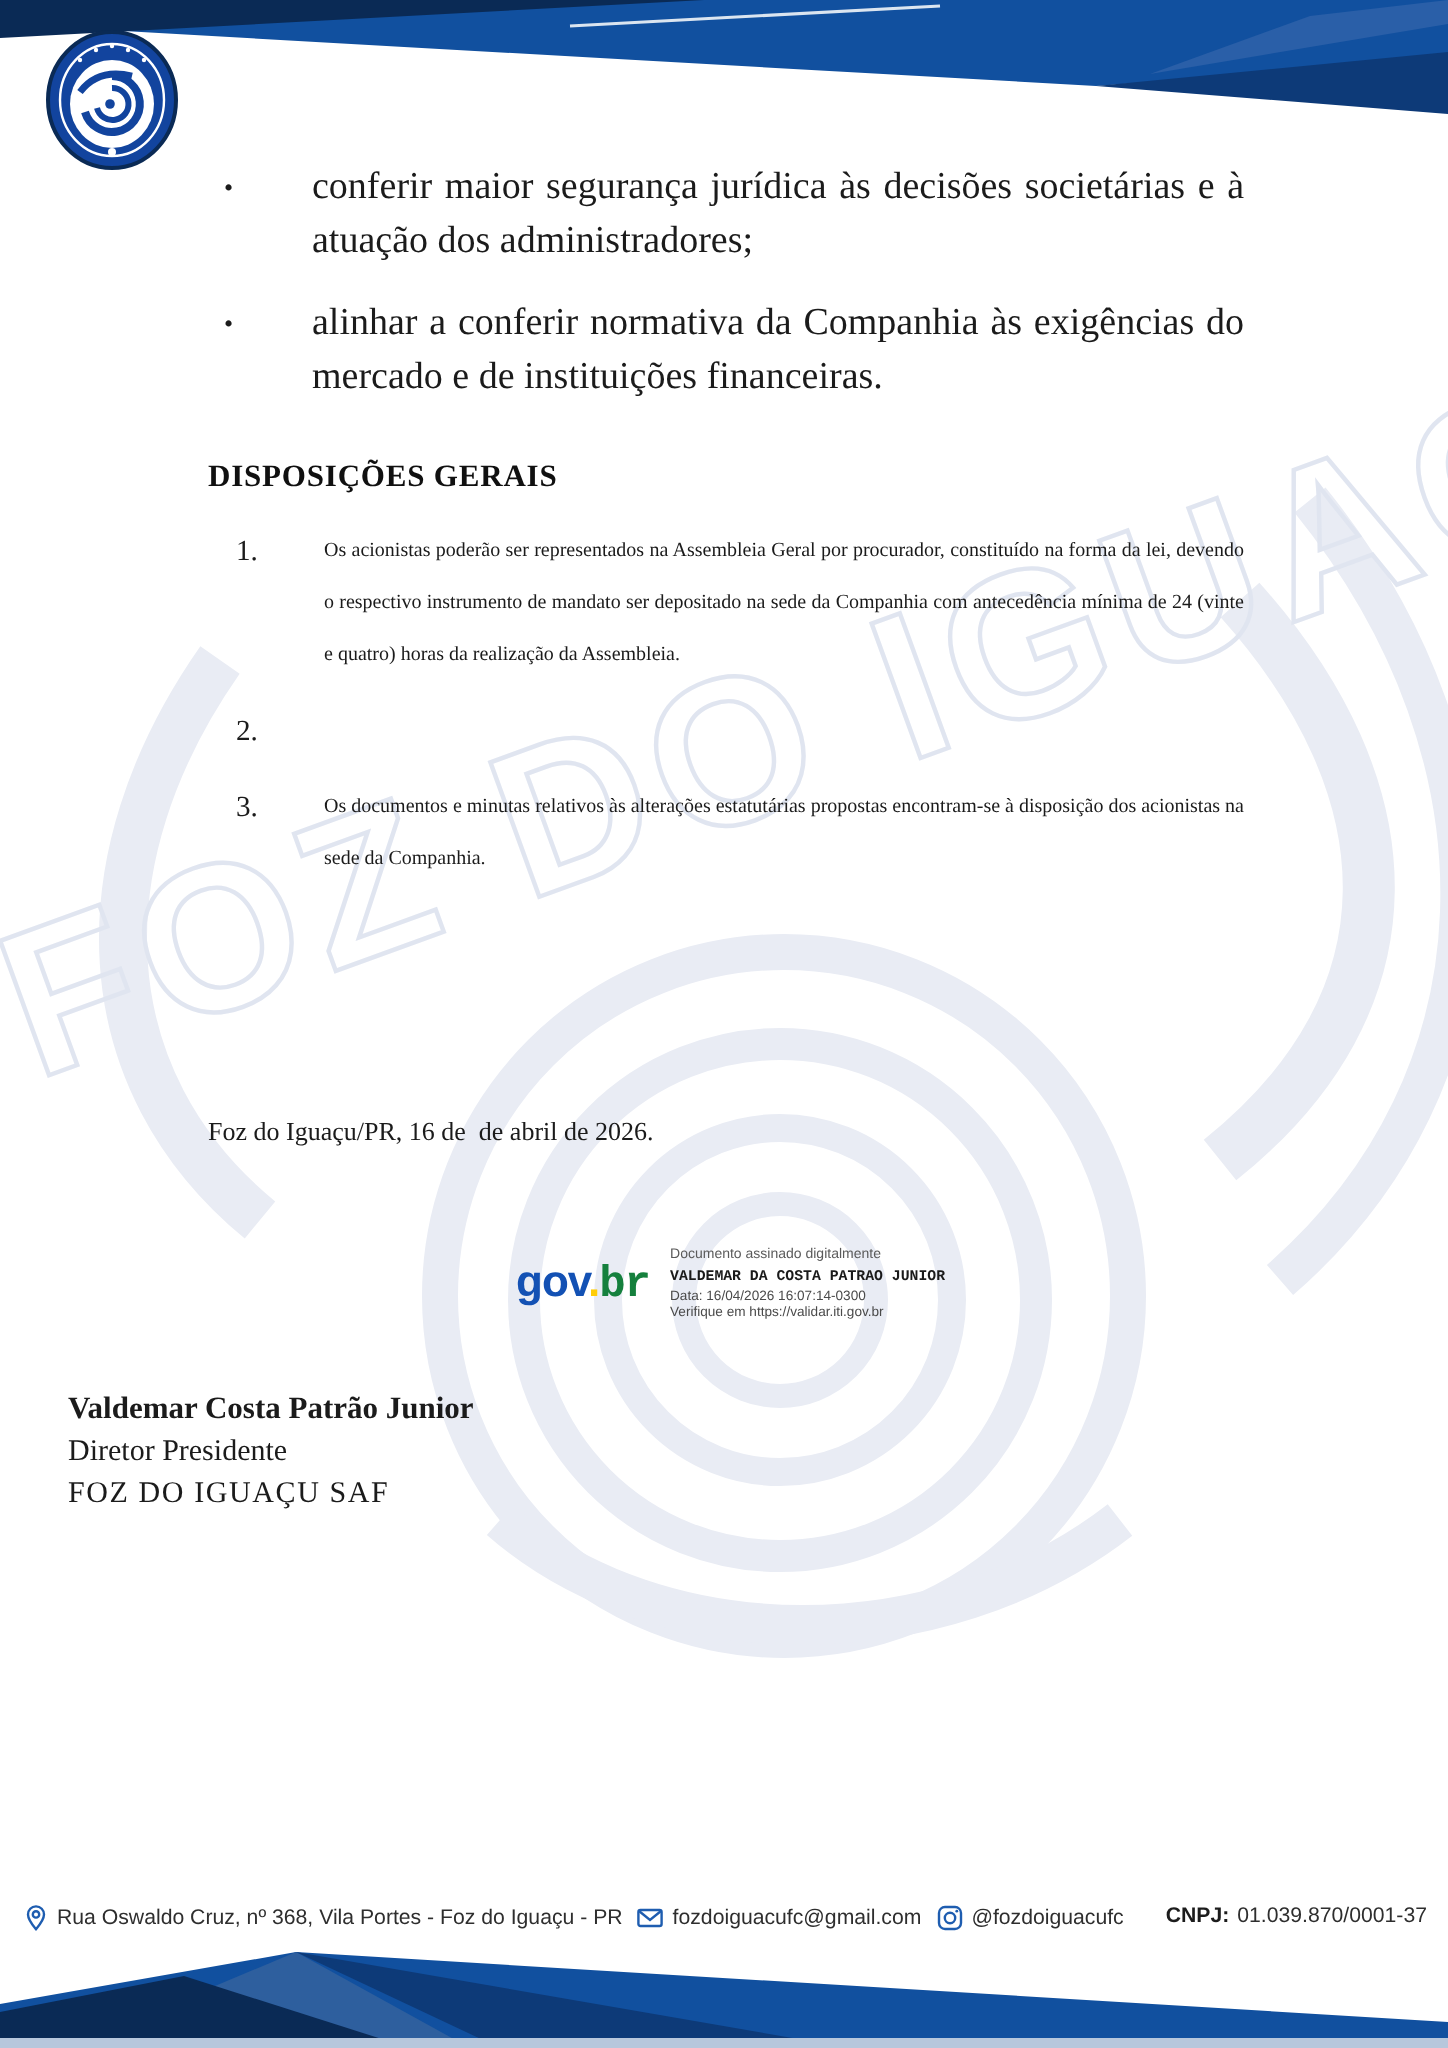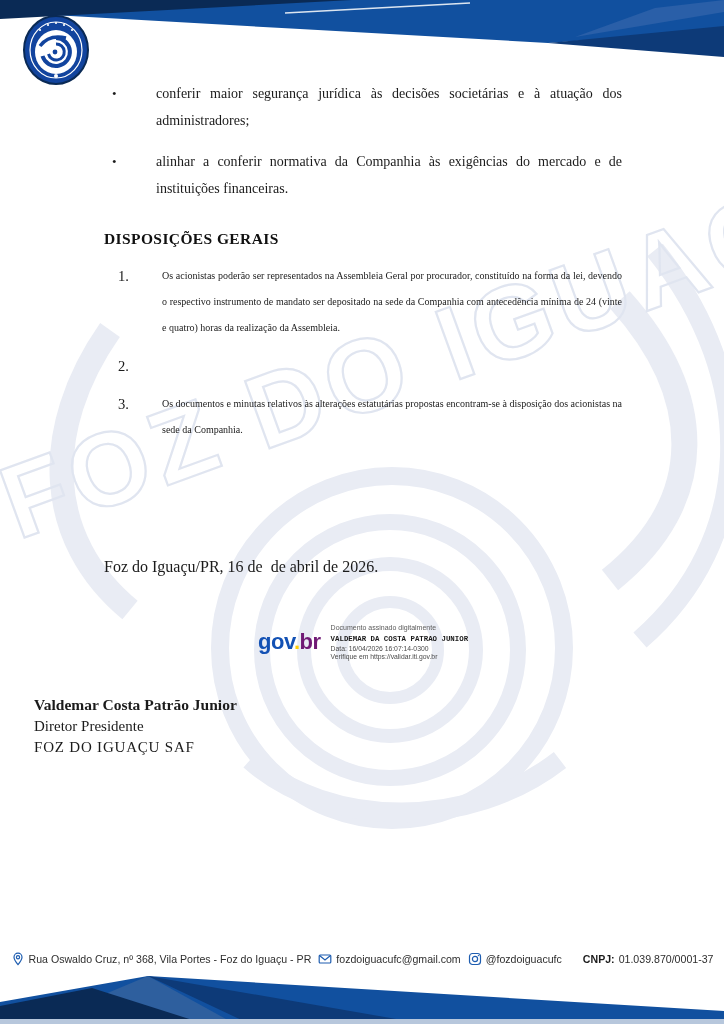--- a/index.html
+++ b/index.html
@@ -10,51 +10,51 @@
   .layer-content{position:relative;z-index:2;}
 
   
   .top-banner{position:absolute;left:0;top:0;width:724px;height:72px;z-index:3;}
   .club-logo{position:absolute;left:22px;top:14px;width:68px;height:72px;z-index:4;}
 
   
   .bullet-list{position:absolute;left:104px;top:80px;width:518px;}
   .bullet-item{display:flex;margin-bottom:14px;}
   .bullet-marker{flex:0 0 44px;padding-left:8px;font-size:13px;line-height:27px;}
-  .bullet-text{flex:1;text-align:justify;font-size:14px;line-height:27px;}
+  .bullet-text{flex:1;text-align:justify;font-size:19px;line-height:27px;}
 
   .section-heading{position:absolute;left:104px;top:230px;font-size:15.5px;font-weight:bold;
                    letter-spacing:.4px;color:#101010;}
 
   .num-list{position:absolute;left:104px;top:263px;width:518px;}
   .num-item{display:flex;margin-bottom:12px;}
   .num-marker{flex:0 0 44px;padding-left:14px;font-size:14.6px;line-height:26px;}
   .num-text{flex:1;text-align:justify;font-size:10px;line-height:26px;}
 
-  .date-line{position:absolute;left:104px;top:558px;font-size:16px;white-space:pre-wrap;}
+  .date-line{position:absolute;left:104px;top:558px;font-size:13px;white-space:pre-wrap;}
 
   
   .stamp{position:absolute;left:258px;top:624px;display:flex;align-items:center;
          font-family:"Liberation Sans",sans-serif;}
   .stamp-logo{font-weight:bold;font-size:22px;letter-spacing:-0.5px;line-height:1;}
-  .stamp-logo .g{color:#1351B4;} .stamp-logo .d{color:#FFCD07;} .stamp-logo .b{color:#701a75;}
+  .stamp-logo .g{color:#1351B4;} .stamp-logo .d{color:#FFCD07;} .stamp-logo .b{color:#15803d;font-family:Liberation Mono, monospace;}
   .stamp-text{margin-left:10px;}
   .stamp-line1{font-size:7px;color:#5a5a5a;margin-bottom:4px;}
   .stamp-line2{font-size:7.4px;font-weight:bold;color:#1a1a1a;font-family:Liberation Mono, monospace;}
   .stamp-line3,.stamp-line4{font-size:6.8px;color:#4a4a4a;margin-top:1.5px;}
 
   
   .signature{position:absolute;left:0;top:694px;width:724px;text-align:left;padding-left:34px;}
   .sig-name{font-size:15.5px;font-weight:bold;line-height:22px;}
   .sig-role{font-size:15px;font-weight:normal;line-height:21px;}
   .sig-company{font-size:15px;line-height:21px;letter-spacing:.8px;}
 
   
   .footer-line{position:absolute;left:0;top:952px;width:724px;display:flex;justify-content:center;
-               align-items:center;gap:7px;font-family:"Liberation Sans",sans-serif;
+               align-items:flex-start;gap:7px;font-family:"Liberation Sans",sans-serif;
                font-size:10.6px;color:#2e2e2e;white-space:nowrap;z-index:3;}
   .footer-line .seg{display:flex;align-items:center;gap:4px;}
   .footer-line .ico{width:14px;height:14px;flex:0 0 14px;}
   .cnpj-label{font-weight:bold;color:#1c1c1c;margin-left:2px;padding-left:12px;}
 
   .bottom-banner{position:absolute;left:0;bottom:0;width:724px;height:52px;z-index:3;}
 </style>
 </head>
 <body>
 

